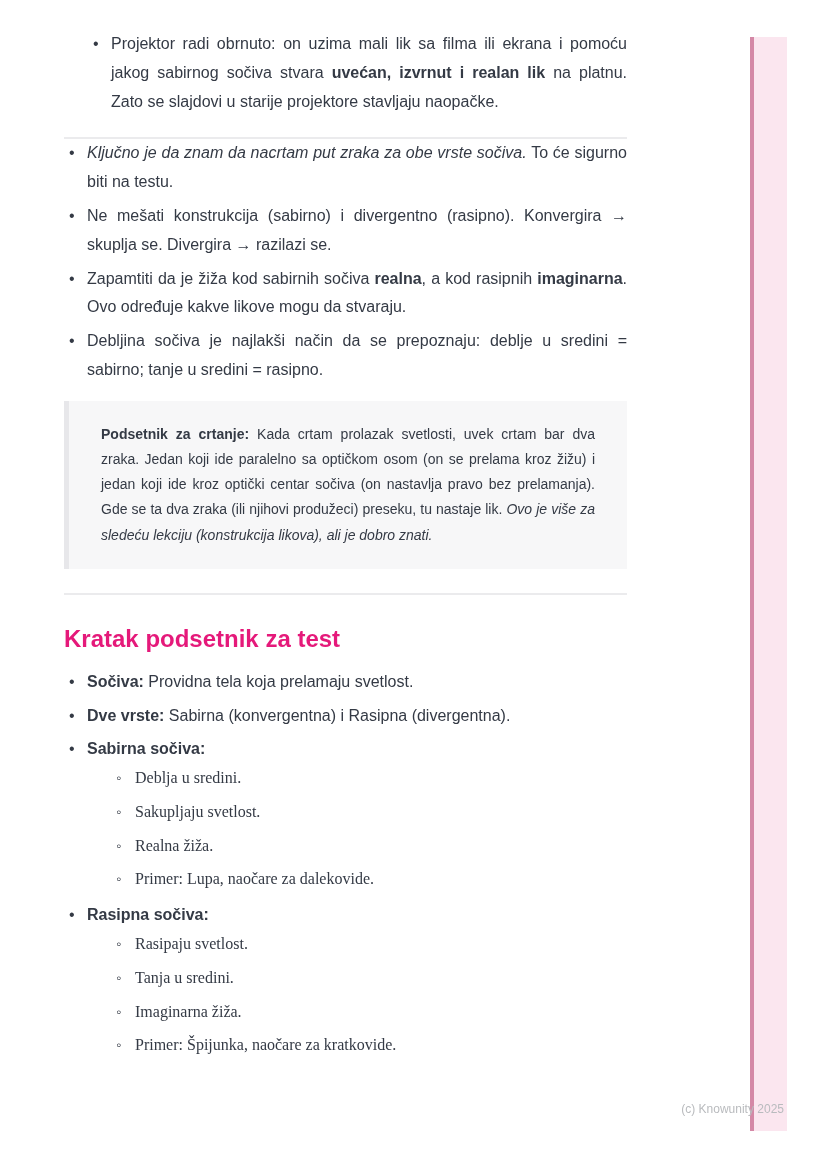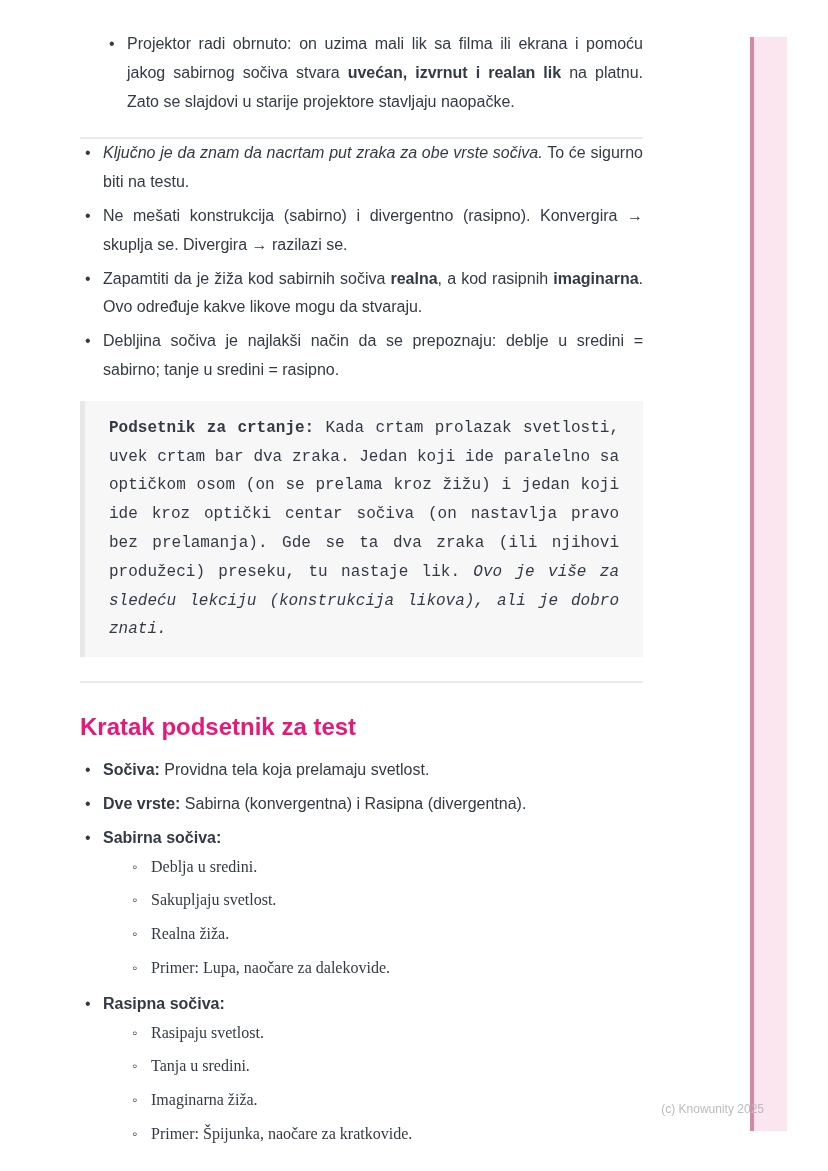--- a/index.html
+++ b/index.html
@@ -12,21 +12,21 @@
     --accent-bar-edge:#d488a6;
     --watermark:#b9bbbe;
   }
   html,body{margin:0;padding:0;}
   body{
     width:828px;height:1171px;position:relative;overflow:hidden;
     background:#ffffff;
     font-family:"Liberation Sans",sans-serif;
     color:var(--body-text);
   }
-  .page{position:absolute;left:80px;top:0;width:563px;}
+  .page{position:absolute;left:64px;top:0;width:563px;}
   ul{list-style:none;margin:0;padding:0;}
   li{
     position:relative;padding-left:23px;
     font-size:16px;line-height:1.8;text-align:justify;
     margin-bottom:5px;
   }
   li::before{content:"\2022";position:absolute;left:5px;top:0;}
   .sublist{margin:0 0 7px 25px;font-family:Liberation Serif, serif;}
   .sublist li::before{content:"\25E6";font-size:15px;left:4px;top:1px;}
   .intro{margin-top:30px;margin-left:24px;}
@@ -36,29 +36,29 @@
     margin:30px 0 15px 0;letter-spacing:0;
   }
   b{font-weight:700;}
   em{font-style:italic;}
   .callout{
     background:var(--callout-bg);
     border-left:5px solid var(--callout-border);
     margin-top:16px;
     padding:13px 24px;
   }
-  .callout p{margin:0;font-size:16px;line-height:1.8;text-align:justify;font-family:Liberation Mono, monospace;}
+  .callout p{margin:8px;font-size:14px;line-height:1.8;text-align:justify;}
   .accent-bar{
     position:absolute;left:750px;top:37px;width:37px;height:1094px;
     background:var(--accent-bar-fill);
     border-left:4px solid var(--accent-bar-edge);
     box-sizing:border-box;z-index:1;
   }
   .watermark{
-    position:absolute;top:1102px;right:64px;
+    position:absolute;top:1102px;right:44px;
     font-size:12px;color:var(--watermark);z-index:2;
   }
 </style>
 </head>
 <body>
 
 <main class="page">
 
   <ul class="intro">
     <li>

